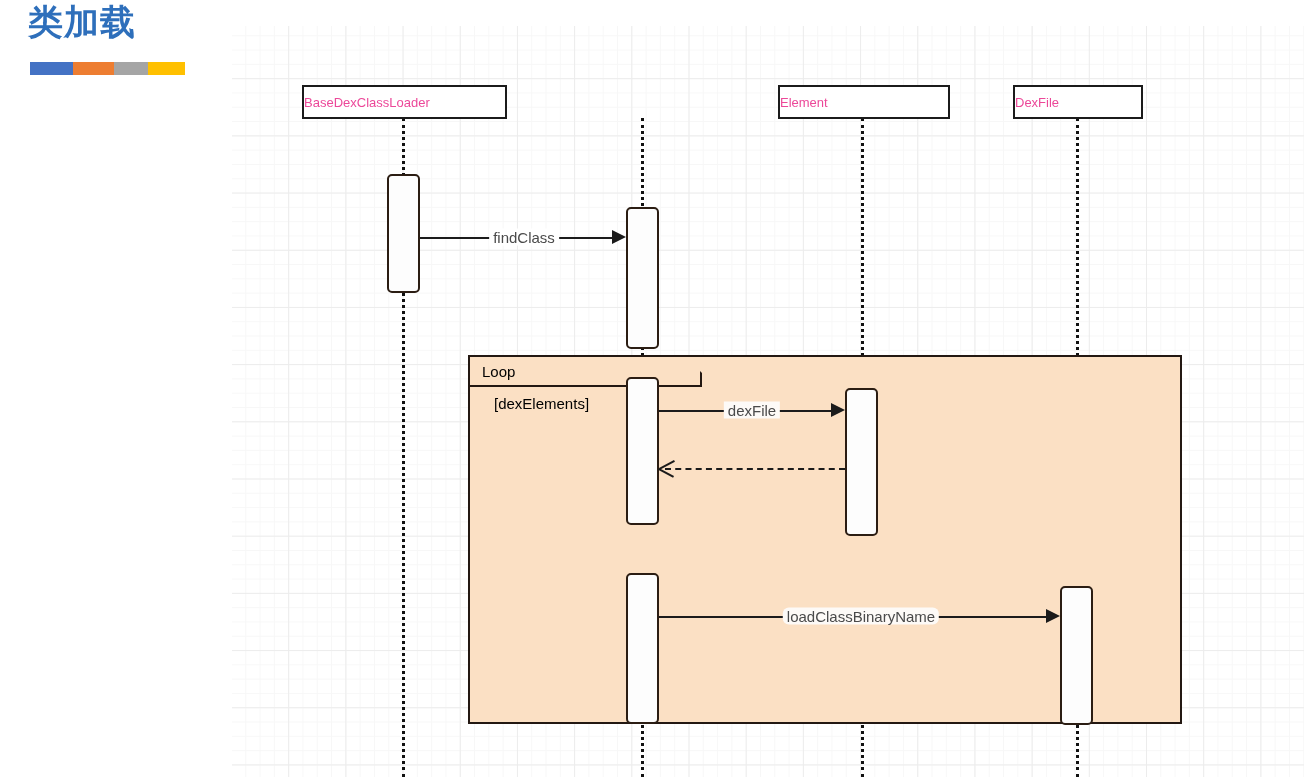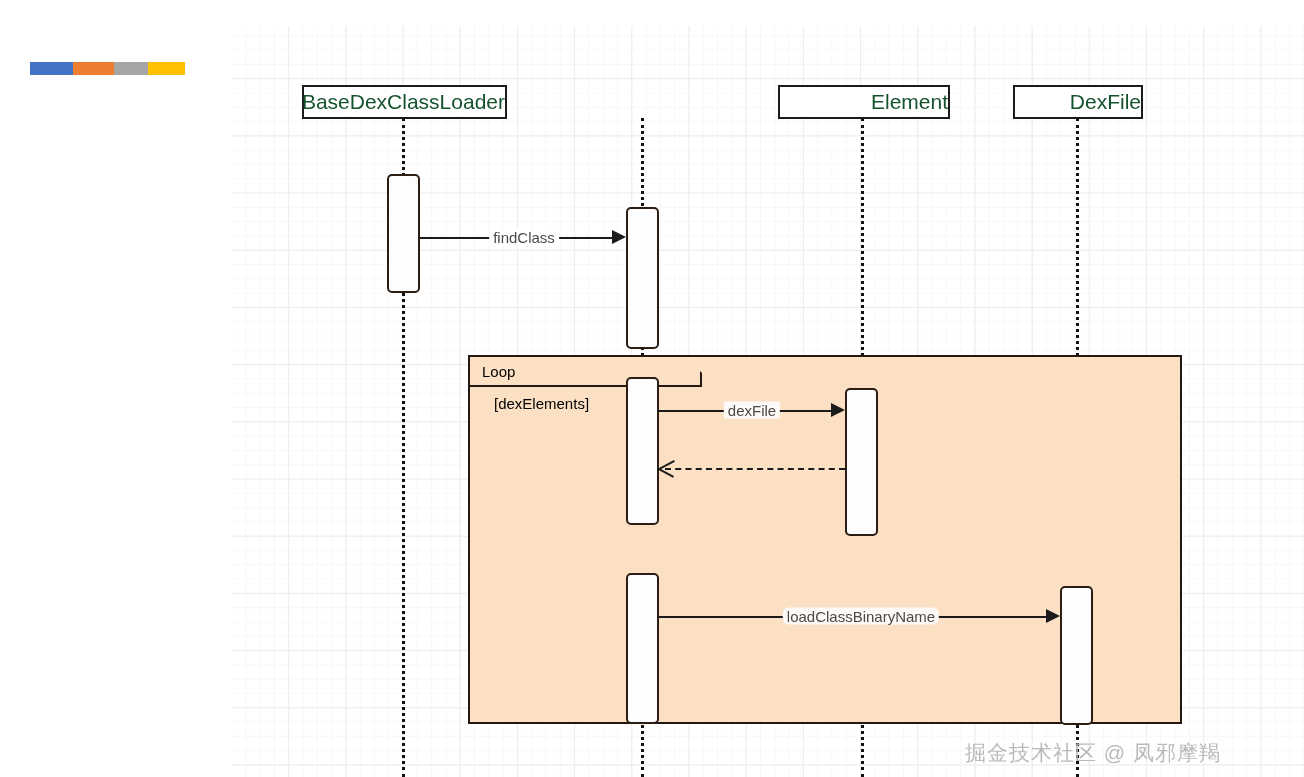--- a/index.html
+++ b/index.html
@@ -79,23 +79,23 @@
     border-left: 3px dotted #111111;
   }
 
   .actor-box {
     position: absolute;
     box-sizing: border-box;
     background: #ffffff;
     border: 2px solid #1b1b1b;
     display: flex;
     align-items: center;
-    justify-content: flex-end;
-    font-size: 21px;
-    color: #14532d;
+    justify-content: flex-start;
+    font-size: 13px;
+    color: #ec4899;
     white-space: nowrap;
   }
 
   .activation {
     position: absolute;
     box-sizing: border-box;
     background: #fdfdfd;
     border: 2.5px solid #2b1d13;
     border-radius: 5px;
   }
@@ -174,20 +174,21 @@
     white-space: nowrap;
     letter-spacing: 1px;
   }
 </style>
 </head>
 <body>
 
 <div id="stage">
 
   <div id="title-block">
+    <div id="title-text" style="color: rgb(46, 111, 187);">类加载</div>
     <div id="accent-bar">
       <span class="seg0" style="background: rgb(68, 114, 196);"></span>
       <span class="seg1" style="background: rgb(237, 125, 49);"></span>
       <span class="seg2" style="background: rgb(165, 165, 165);"></span>
       <span class="seg3" style="background: rgb(255, 192, 0);"></span>
     </div>
   </div>
 
   <div id="canvas">
     <div id="diagram">
@@ -228,17 +229,16 @@
       <div class="arrow-solid" style="left:599px; top:377px;"></div>
       <div class="msg-label" style="left:520px; top:384px;">dexFile</div>
 
       <div class="msg-line dashed" style="left:433px; top:442px; width:180px;"></div>
       <div class="arrow-open" style="left:427px; top:434px;"></div>
 
       <div class="msg-line" style="left:427px; top:590px; width:387px;"></div>
       <div class="arrow-solid" style="left:814px; top:583px;"></div>
       <div class="msg-label" style="left:629px; top:590px;border-radius:6px;">loadClassBinaryName</div>
 
-      <div id="watermark" style="left:733px; top:713px;">掘金技术社区 @ 凤邪摩羯</div>
 
     </div>
   </div>
 </div>
 
 </body></html>

